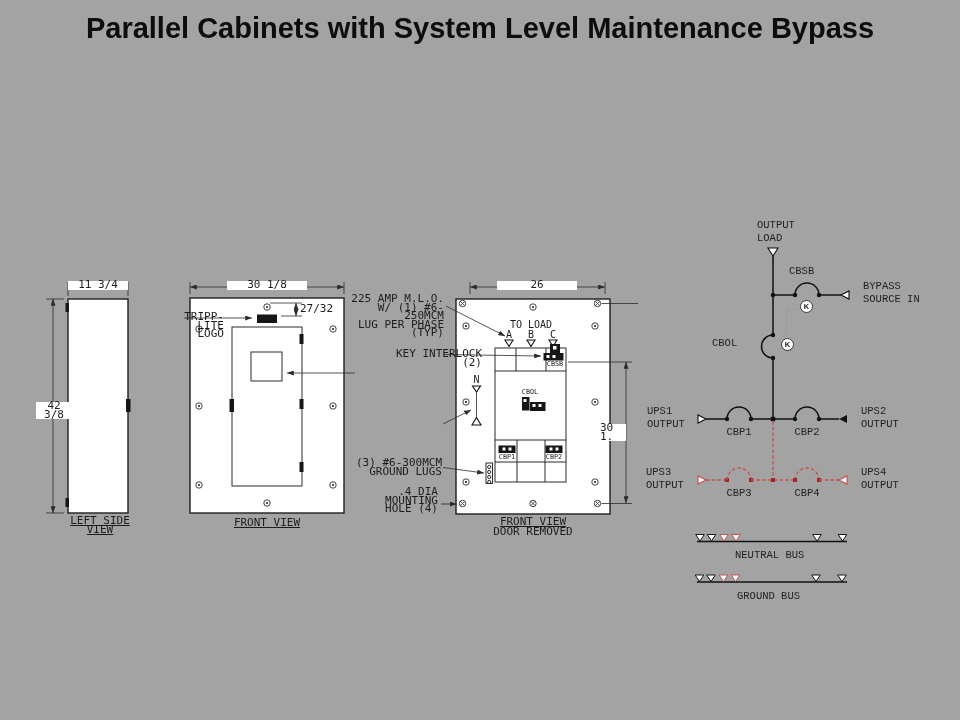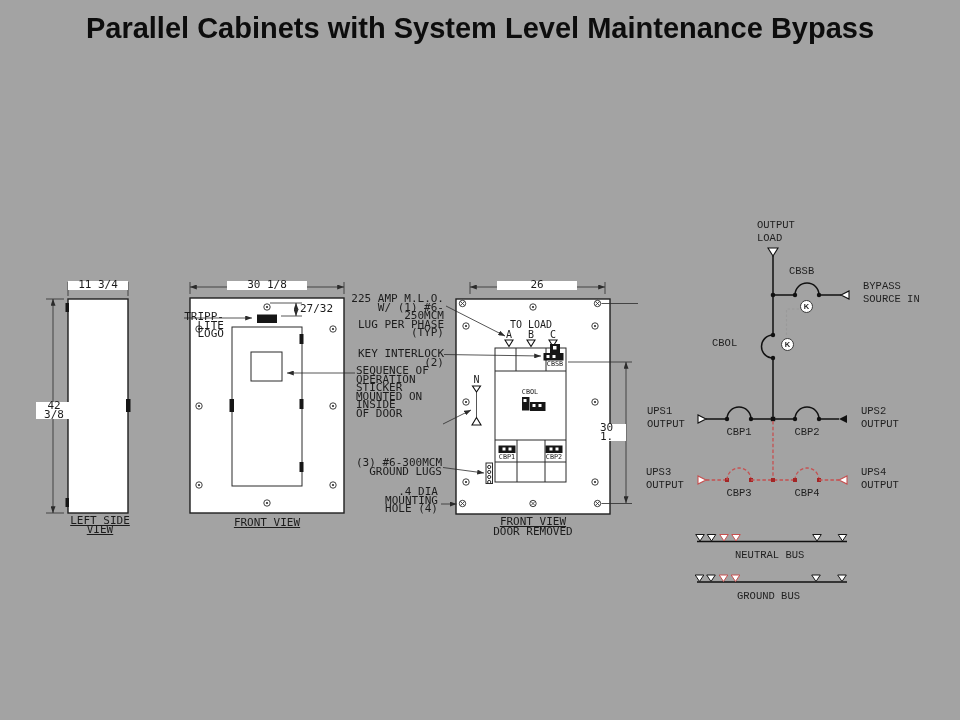--- a/index.html
+++ b/index.html
@@ -256,25 +256,21 @@
   <div class="lbl ctr bgw" style="left:227px;top:281px;width:80px;">30 1/8</div>
   <div class="lbl" style="left:300px;top:305px;width:30px;">27/32</div>
   <div class="lbl ra" style="left:130px;top:313px;width:54px;padding-left:40px;">TRIPP-LITE
 LOGO</div>
   <div class="lbl ctr und" style="left:225px;top:519px;width:84px;">FRONT VIEW</div>
 
   <div class="lbl ra" style="left:344px;top:295px;width:100px;">225 AMP M.L.O.
 W/ (1) #6-250MCM
 LUG PER PHASE
 (TYP)</div>
-  <div class="lbl ra" style="left:344px;top:350px;width:100px;">KEY INTERLOCK (2)</div>
-  <div class="lbl" style="left:356px;top:367px;width:100px;">SEQUENCE OF
-OPERATION STICKER
-MOUNTED ON INSIDE
-OF DOOR</div>
+  <div class="lbl ra" style="left:344px;top:350px;width:100px;padding-left:38px;">KEY INTERLOCK (2)</div>
   <div class="lbl ra" style="left:342px;top:459px;width:100px;">(3) #6-300MCM
 GROUND LUGS</div>
   <div class="lbl ra" style="left:338px;top:488px;width:100px;">.4 DIA
 MOUNTING
 HOLE (4)</div>
 
   <div class="lbl ctr bgw" style="left:497px;top:281px;width:80px;">26</div>
   <div class="lbl ctr sm" style="left:495px;top:321px;width:72px;">TO LOAD</div>
   <div class="lbl ctr sm" style="left:503px;top:331px;width:12px;">A</div>
   <div class="lbl ctr sm" style="left:525px;top:331px;width:12px;">B</div>

